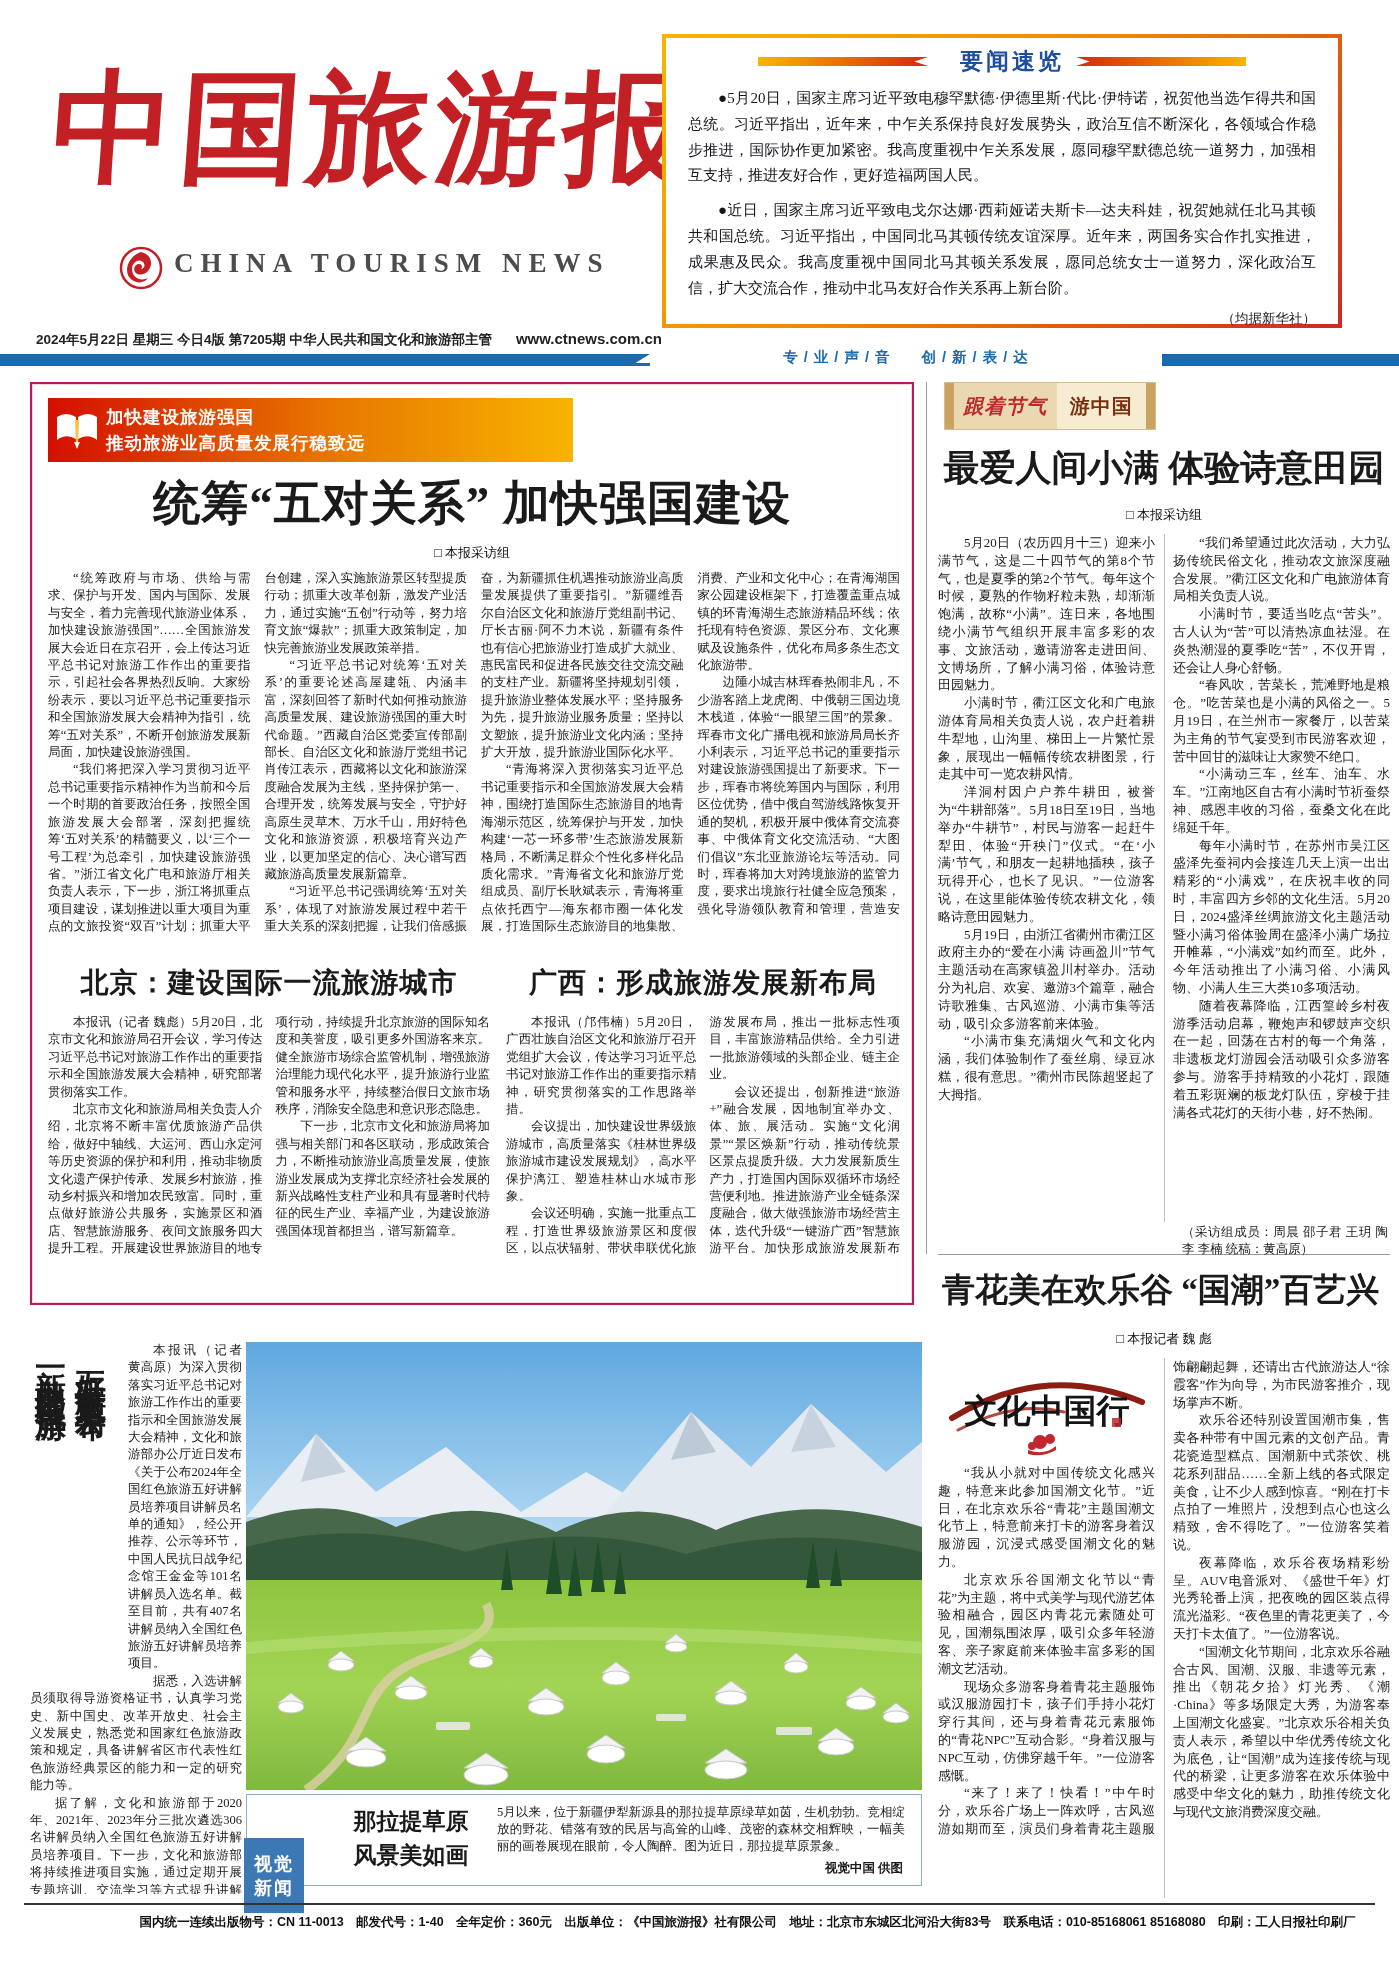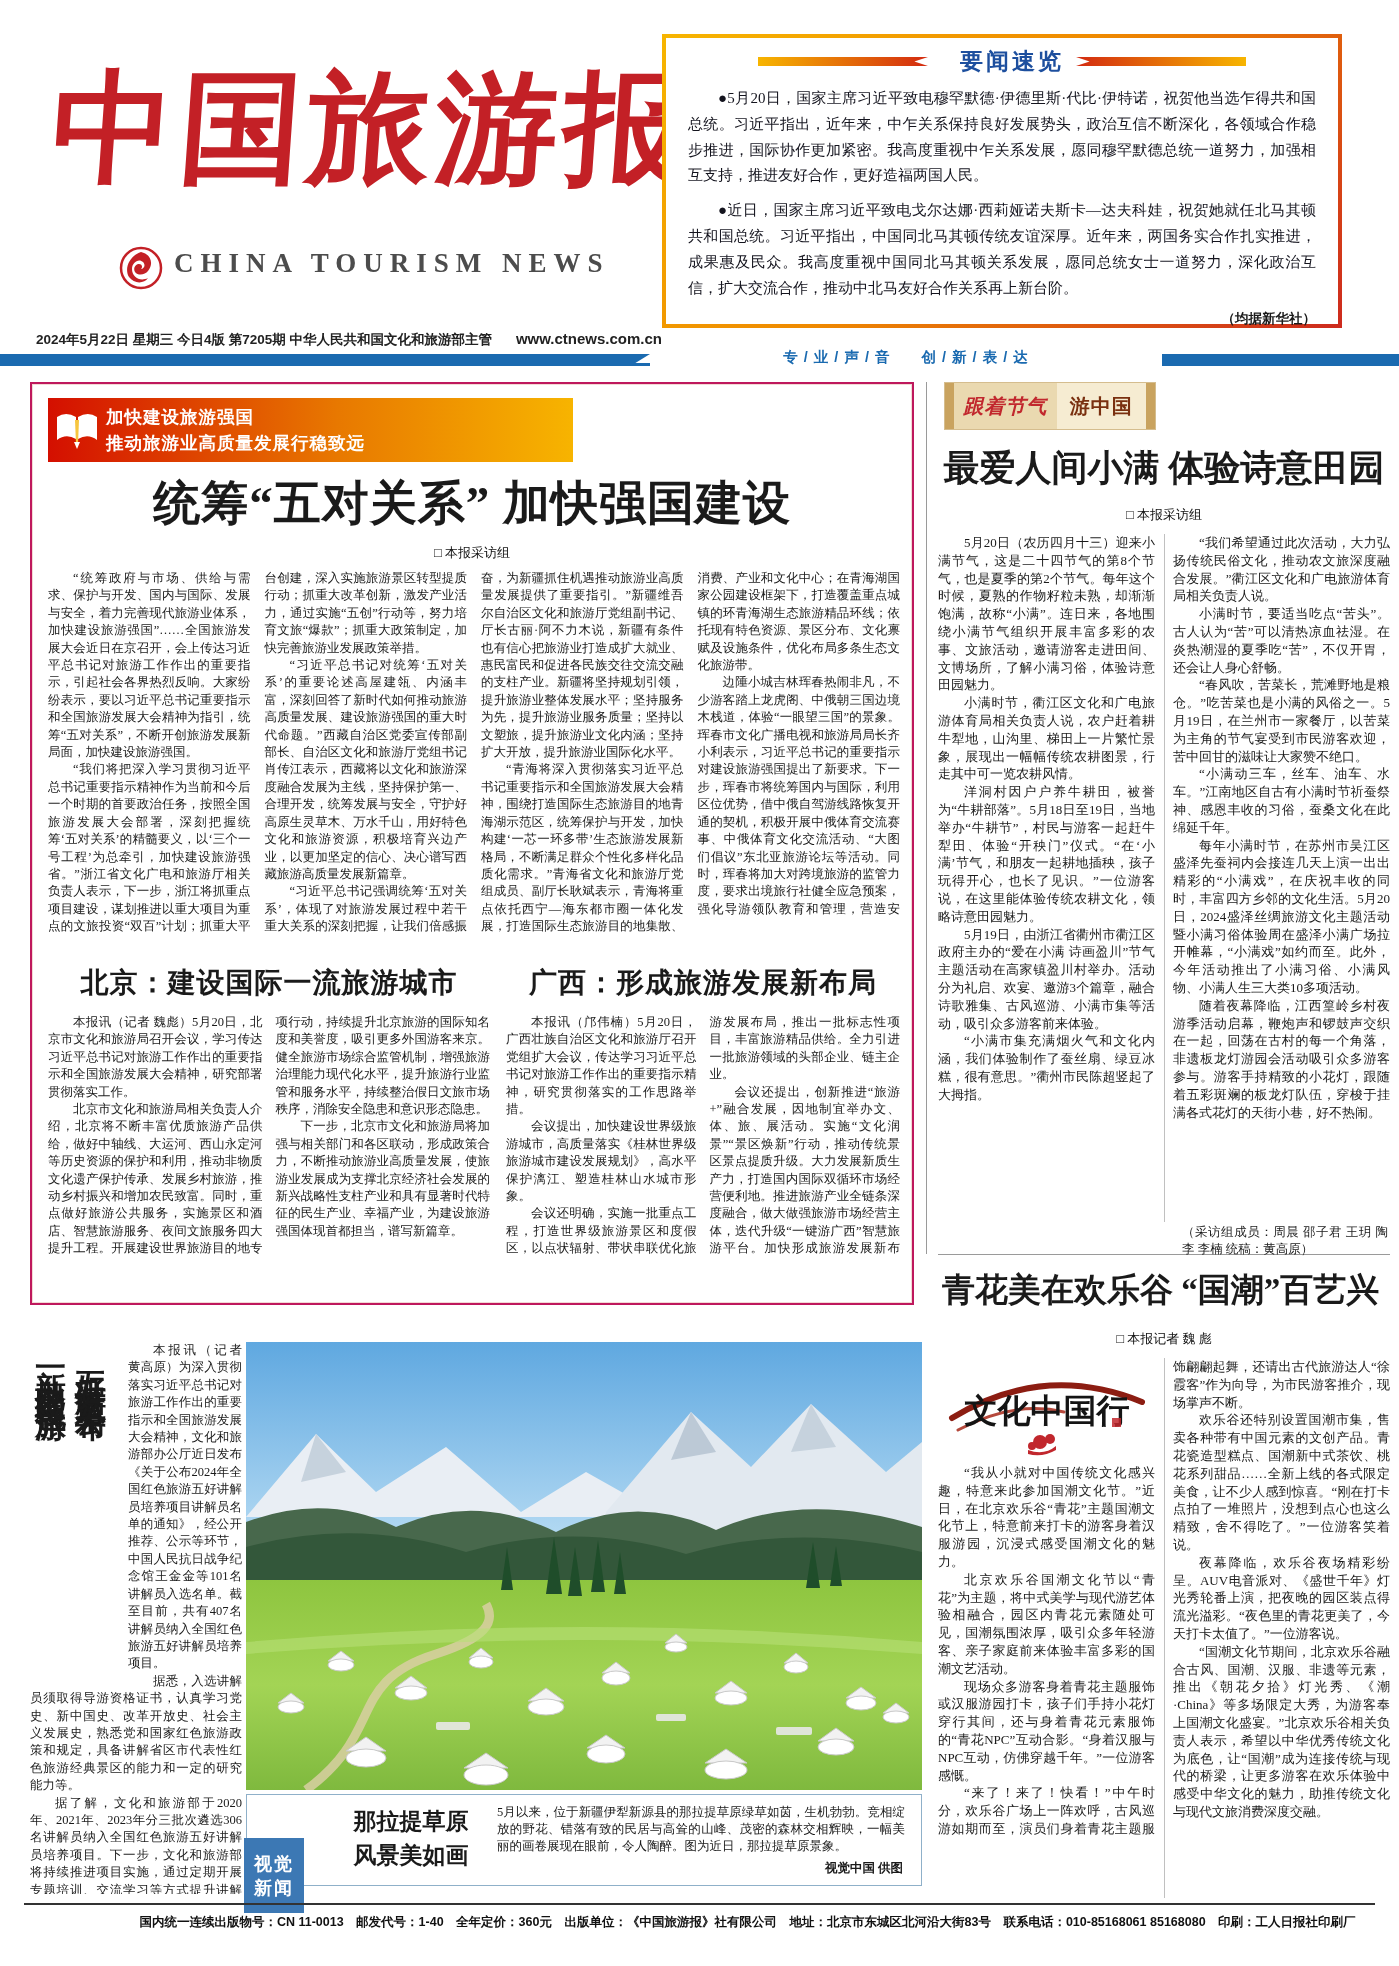--- a/index.html
+++ b/index.html
@@ -15,21 +15,21 @@
   
   .brief{left:662px;top:34px;width:680px;height:294px;background:linear-gradient(135deg,#f7b500,#ef8a00 45%,#cd2a1e);
          padding:0;box-sizing:border-box;}
   .brief-inner{position:absolute;left:4px;top:4px;right:4px;bottom:4px;background:#fff;padding:6px 22px 4px;box-sizing:border-box;}
   .brief-head{display:flex;align-items:center;justify-content:center;gap:12px;margin-top:2px;}
   .brief-bar{width:170px;height:9px;background:linear-gradient(90deg,#f7b500,#d32a10);}
   .brief-bar.l{clip-path:polygon(0 0,100% 0,92% 50%,100% 100%,0 100%);}
   .brief-bar.r{background:linear-gradient(90deg,#d32a10,#f7b500);clip-path:polygon(8% 50%,0 0,100% 0,100% 100%,0 100%);}
   .brief-title{font-size:23px;font-weight:900;color:#1d4f9e;letter-spacing:3px;margin-left:20px;}
   .brief-item{font-size:15px;line-height:1.72;text-align:justify;text-indent:2em;margin:9px 0;color:#14141e;}
-  .brief-src{text-align:right;font-size:13.5px;margin-top:2px;font-weight:bold;}
+  .brief-src{text-align:right;font-size:13.5px;margin-top:2px;}
   
   .slogan-line{left:0;top:363px;width:1399px;height:3px;background:#1a6ab0;}
   .slogan-left{left:0;top:354px;width:650px;height:12px;background:#1a6ab0;clip-path:polygon(0 0,100% 0,97% 100%,0 100%);}
   .slogan-right{left:1150px;top:354px;width:249px;height:12px;background:#1a6ab0;clip-path:polygon(3% 0,100% 0,100% 100%,0 100%);}
   .slogan-text{left:650px;top:348px;width:500px;text-align:center;font-size:14.5px;font-weight:700;color:#1a6ab0;
                background:#fff;padding:0 6px;letter-spacing:1px;font-family:"Liberation Sans",sans-serif;}
   
   .lead-box{left:30px;top:382px;width:884px;height:923px;border:2px solid #be185d;box-shadow:inset 0 0 0 1px #f3d9d4;box-sizing:border-box;}
   .banner{position:absolute;left:16px;top:14px;width:525px;height:64px;
           background:linear-gradient(90deg,#d40f00,#e87800 55%,#f7b400);color:#fff;display:flex;align-items:center;}

